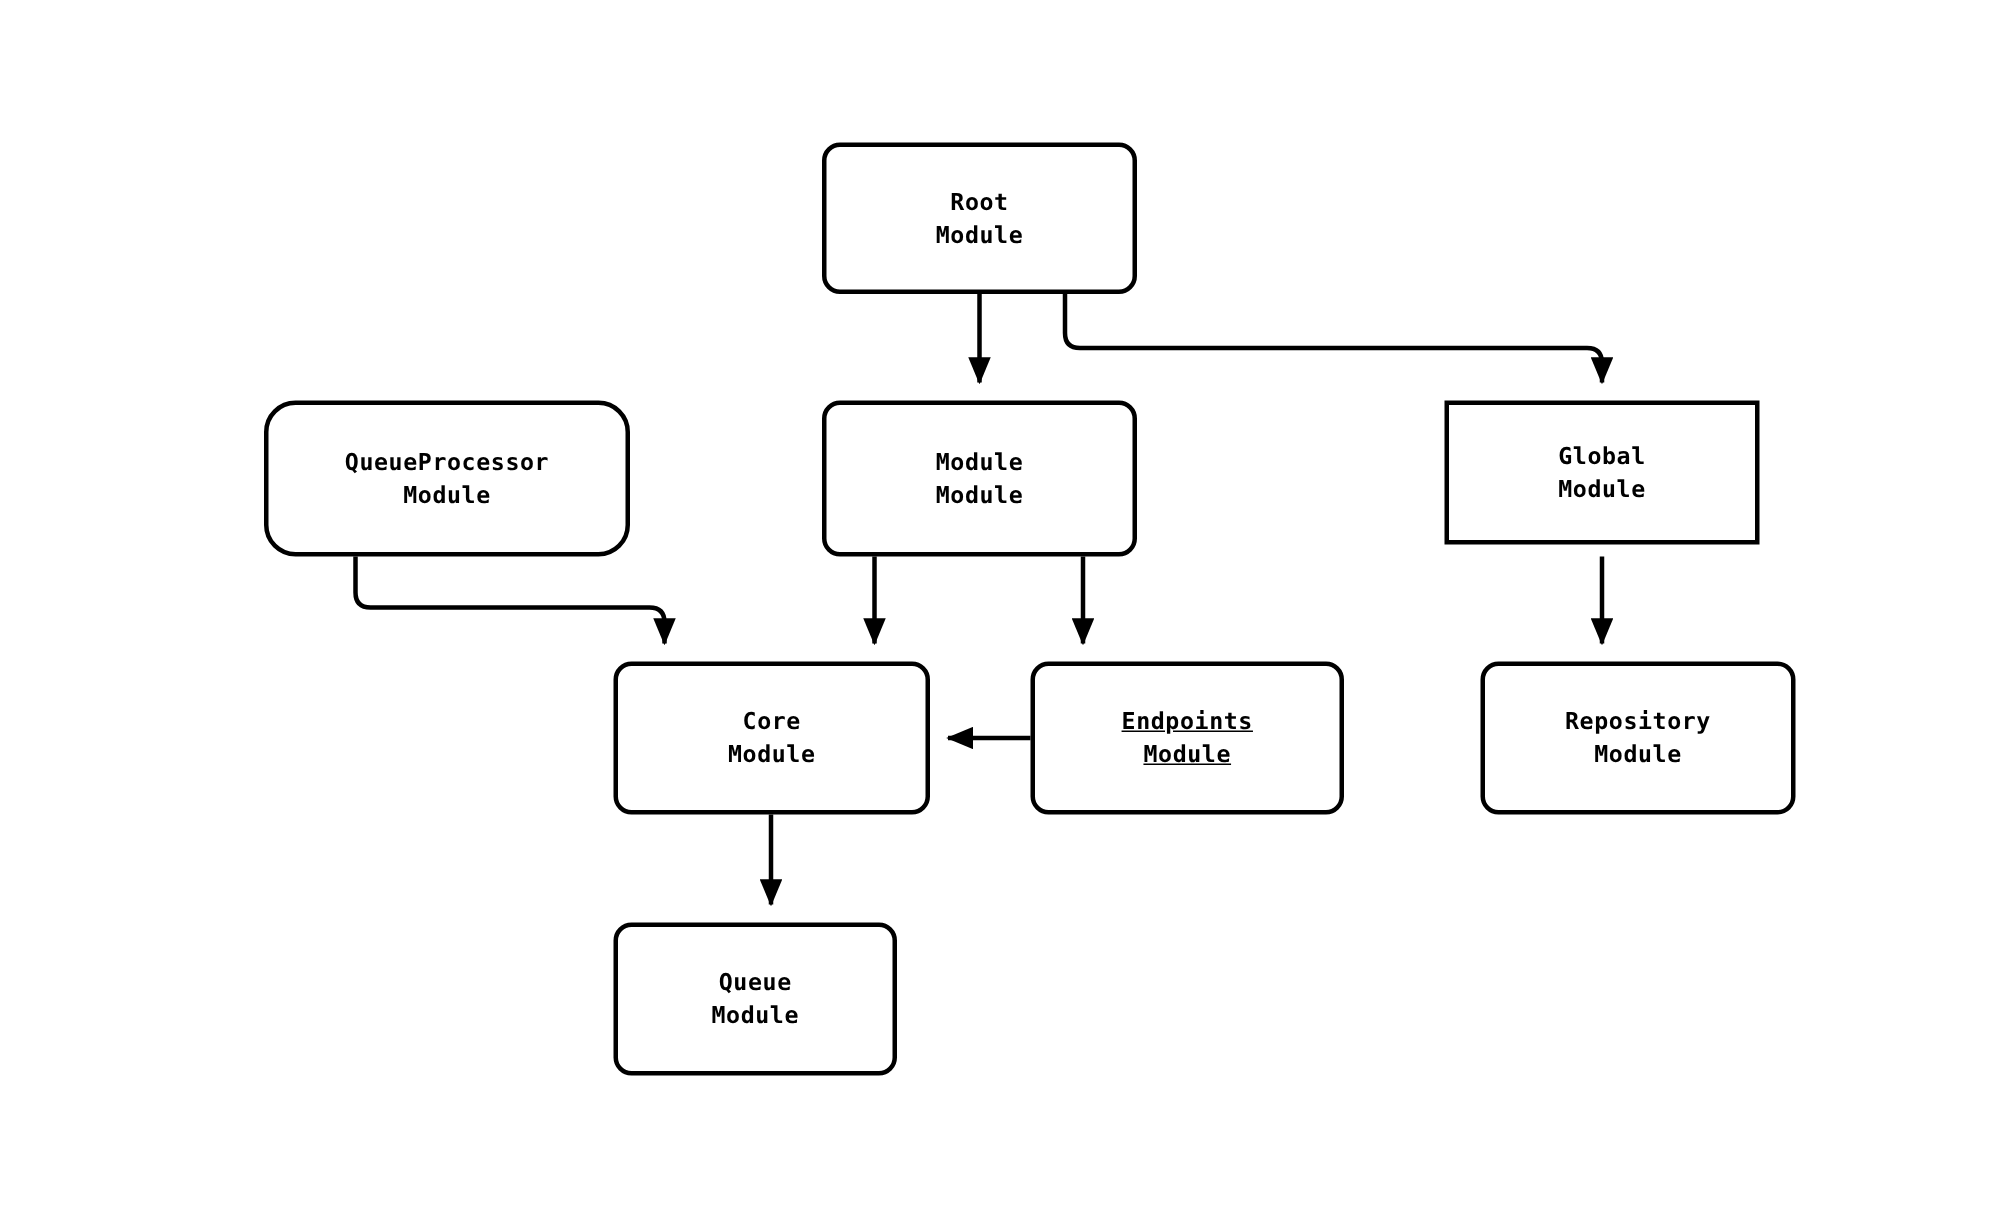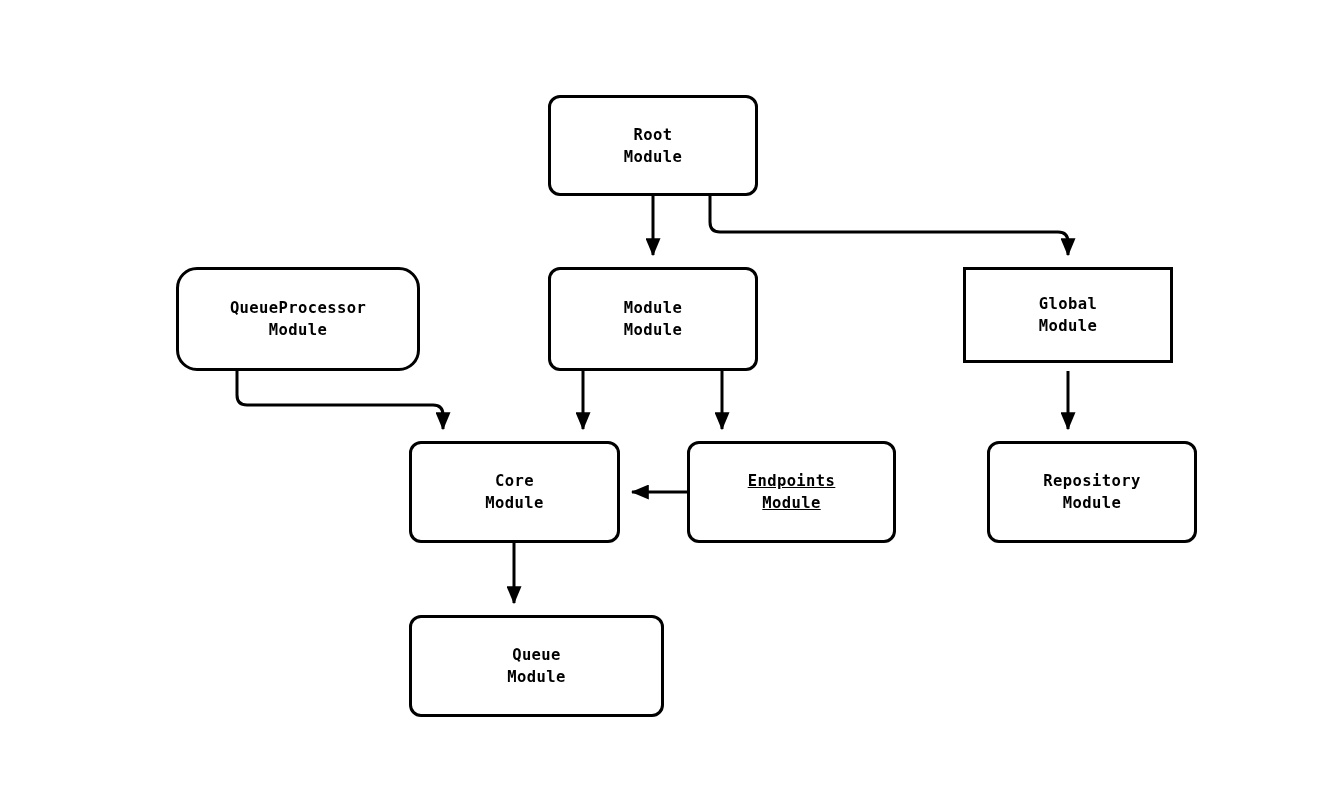--- a/index.html
+++ b/index.html
@@ -108,18 +108,18 @@
   <div class="node" style="left: 687px; top: 441px; width: 209px; height: 102px; border-radius: 12px; border-width: 3px; border-color: rgb(0, 0, 0); color: rgb(0, 0, 0); text-decoration: underline;">
     <span class="line1">Endpoints</span>
     <span class="line2">Module</span>
   </div>
 
   <div class="node" style="left: 963px; top: 441px; width: 210px; height: 102px; border-radius: 12px; border-width: 3px; border-color: rgb(0, 0, 0); color: rgb(0, 0, 0); margin-left: 24px;">
     <span class="line1">Repository</span>
     <span class="line2">Module</span>
   </div>
 
-  <div class="node" style="left: 409px; top: 615px; width: 255px; height: 102px; border-radius: 12px; border-width: 3px; border-color: rgb(0, 0, 0); color: rgb(0, 0, 0);">
+  <div class="node" style="left: 409px; top: 615px; width: 189px; height: 102px; border-radius: 12px; border-width: 3px; border-color: rgb(0, 0, 0); color: rgb(0, 0, 0);">
     <span class="line1">Queue</span>
     <span class="line2">Module</span>
   </div>
 
 </div>
 
 </body></html>

